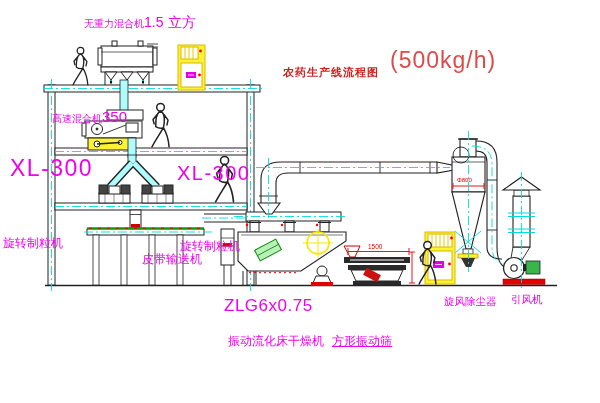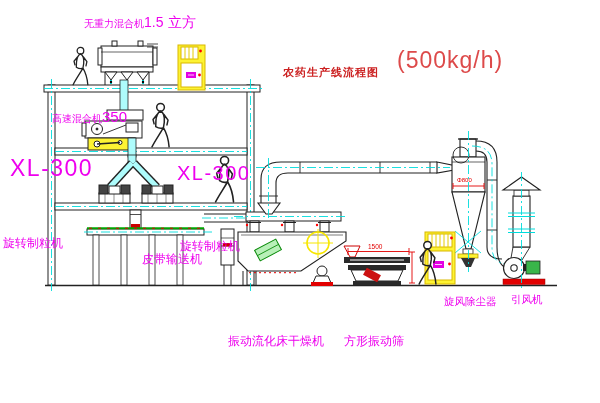--- a/index.html
+++ b/index.html
@@ -4,21 +4,21 @@
 <style>
   html,body{margin:0;padding:0;background:#fff;}
   #stage{position:relative;width:600px;height:403px;background:#fff;overflow:hidden;
          font-family:"Liberation Sans",sans-serif;}
   #stage svg{position:absolute;left:0;top:0;}
   .lbl{position:absolute;color:#ee00ee;white-space:nowrap;line-height:1;}
   .dim{position:absolute;color:#e20000;white-space:nowrap;line-height:1;}
   .cl{stroke:#00dcdc;stroke-width:0.9;fill:none;stroke-dasharray:9 3 2 3;}
   .title-wrap{position:absolute;left:283px;top:47px;display:flex;align-items:flex-start;}
   .title-cn{font-size:11px;font-weight:bold;color:#cc2222;margin-top:18px;letter-spacing:1px;}
-  .title-cap{font-size:23px;font-weight:400;color:#dd4a4a;letter-spacing:1px;margin-left:18px;}
+  .title-cap{font-size:23px;font-weight:400;color:#dd4a4a;letter-spacing:1px;margin-left:11px;}
   .mag-big{font-size:23px;letter-spacing:1.5px;}
   .mag-big2{font-size:20px;letter-spacing:1.5px;}
   .mag-sm{font-size:12px;margin-top:48px;}
   .mag-model{font-size:17px;letter-spacing:.5px;}
 </style>
 </head>
 <body>
 
 <div id="stage">
 
@@ -284,22 +284,23 @@
 
 <div class="lbl mag-big" style="left:10px;top:157px;">XL-300</div>
 <div class="lbl mag-sm" style="left:3px;top:189px;">旋转制粒机</div>
 
 <div class="lbl mag-big2" style="left:177px;top:163px;">XL-300</div>
 <div class="lbl mag-sm" style="left:180px;top:192px;">旋转制粒机</div>
 
 <div class="lbl mag-sm" style="left:142px;top:205px;">皮带输送机</div>
 
 <div class="lbl mag-sm" style="left:228px;top:287px;">振动流化床干燥机</div>
-
-<div class="lbl mag-sm" style="left:344px;top:287px;">方形振动筛</div>
+<div class="lbl mag-model" style="left:224px;top:297px;">ZLG6x0.75</div>
+
+<div class="lbl mag-sm" style="left:332px;top:287px;text-decoration:underline;">方形振动筛</div>
 
 <div class="lbl" style="left:444px;top:296px;font-size:10.5px;">旋风除尘器</div>
 <div class="lbl" style="left:511px;top:295px;font-size:10.5px;font-family:Liberation Serif, serif;">引风机</div>
 
 <div class="dim" style="left:368px;top:244px;font-size:6.5px;">1500</div>
 <div class="dim" style="left:457px;top:177px;font-size:6px;">Φ800</div>
 
 </div>
 
 </body></html>

